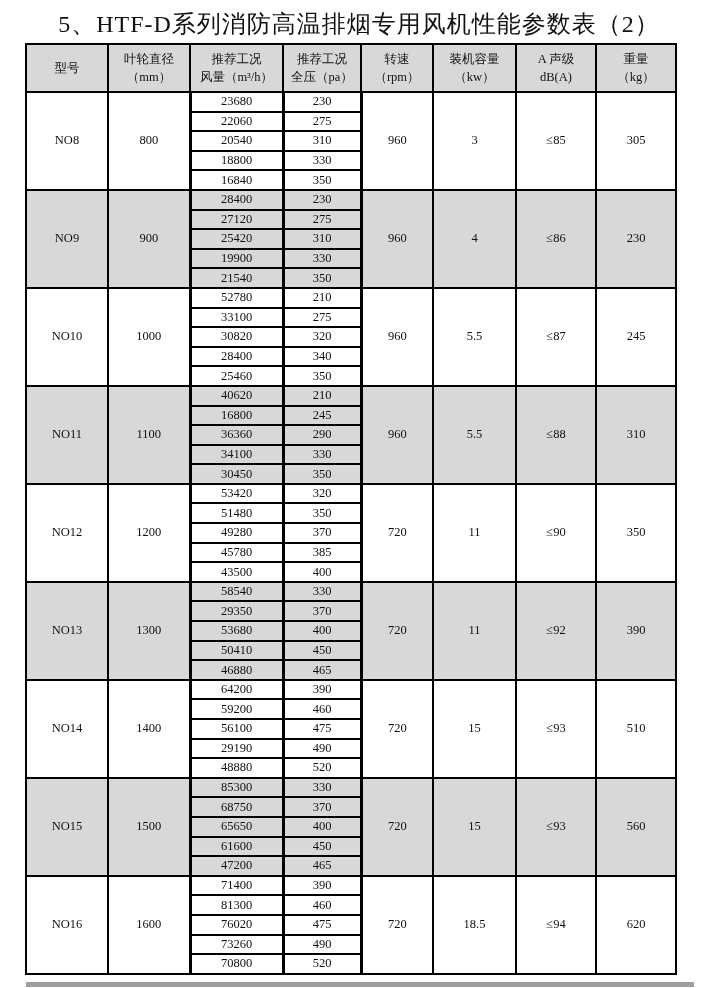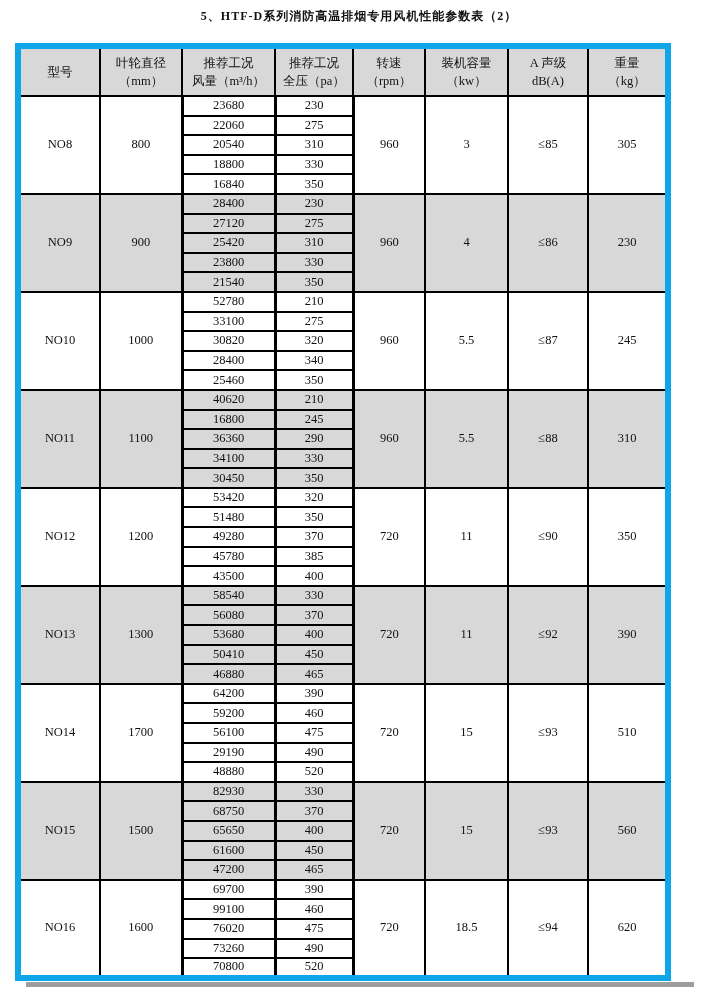--- a/index.html
+++ b/index.html
@@ -11,32 +11,32 @@
     font-family: "Liberation Serif", serif;
     color: #111111;
     overflow: hidden;
   }
   .title {
     position: absolute;
     top: 8px;
     left: 0;
     width: 100%;
     text-align: center;
-    font-weight: 700;
-    font-size: 12px;
+    font-weight: 400;
+    font-size: 24px;
     letter-spacing: 1px;
   }
   table.fan {
     position: absolute;
-    left: 15px;
+    left: 25px;
     top: 43px;
     width: 650px;
     border-collapse: collapse;
     table-layout: fixed;
-    border: 6px solid #0ea5e9;
+    border: 2px solid #0ea5e9;
   }
   .fan th, .fan td {
     border: 2px solid #000000;
     padding: 0;
     text-align: center;
     vertical-align: middle;
     font-size: 12.5px;
     overflow: hidden;
   }
   .fan th {
@@ -136,21 +136,21 @@
         </tr>
         <tr class="sub shaded">
           <td class="flow-cell">27120</td>
           <td class="pressure-cell">275</td>
         </tr>
         <tr class="sub shaded">
           <td class="flow-cell">25420</td>
           <td class="pressure-cell">310</td>
         </tr>
         <tr class="sub shaded">
-          <td class="flow-cell">23800</td>
+          <td class="flow-cell">19900</td>
           <td class="pressure-cell">330</td>
         </tr>
         <tr class="sub shaded">
           <td class="flow-cell">21540</td>
           <td class="pressure-cell">350</td>
         </tr>
         <tr class="sub">
           <td class="model-cell" rowspan="5">NO10</td>
           <td class="diameter-cell" rowspan="5">1000</td>
           <td class="flow-cell">52780</td>
@@ -232,38 +232,38 @@
           <td class="model-cell" rowspan="5">NO13</td>
           <td class="diameter-cell" rowspan="5">1300</td>
           <td class="flow-cell">58540</td>
           <td class="pressure-cell">330</td>
           <td class="rpm-cell" rowspan="5">720</td>
           <td class="power-cell" rowspan="5">11</td>
           <td class="noise-cell" rowspan="5">≤92</td>
           <td class="weight-cell" rowspan="5">390</td>
         </tr>
         <tr class="sub shaded">
-          <td class="flow-cell">56080</td>
+          <td class="flow-cell">29350</td>
           <td class="pressure-cell">370</td>
         </tr>
         <tr class="sub shaded">
           <td class="flow-cell">53680</td>
           <td class="pressure-cell">400</td>
         </tr>
         <tr class="sub shaded">
           <td class="flow-cell">50410</td>
           <td class="pressure-cell">450</td>
         </tr>
         <tr class="sub shaded">
           <td class="flow-cell">46880</td>
           <td class="pressure-cell">465</td>
         </tr>
         <tr class="sub">
           <td class="model-cell" rowspan="5">NO14</td>
-          <td class="diameter-cell" rowspan="5">1700</td>
+          <td class="diameter-cell" rowspan="5">1400</td>
           <td class="flow-cell">64200</td>
           <td class="pressure-cell">390</td>
           <td class="rpm-cell" rowspan="5">720</td>
           <td class="power-cell" rowspan="5">15</td>
           <td class="noise-cell" rowspan="5">≤93</td>
           <td class="weight-cell" rowspan="5">510</td>
         </tr>
         <tr class="sub">
           <td class="flow-cell">59200</td>
           <td class="pressure-cell">460</td>
@@ -276,21 +276,21 @@
           <td class="flow-cell">29190</td>
           <td class="pressure-cell">490</td>
         </tr>
         <tr class="sub">
           <td class="flow-cell">48880</td>
           <td class="pressure-cell">520</td>
         </tr>
         <tr class="sub shaded">
           <td class="model-cell" rowspan="5">NO15</td>
           <td class="diameter-cell" rowspan="5">1500</td>
-          <td class="flow-cell">82930</td>
+          <td class="flow-cell">85300</td>
           <td class="pressure-cell">330</td>
           <td class="rpm-cell" rowspan="5">720</td>
           <td class="power-cell" rowspan="5">15</td>
           <td class="noise-cell" rowspan="5">≤93</td>
           <td class="weight-cell" rowspan="5">560</td>
         </tr>
         <tr class="sub shaded">
           <td class="flow-cell">68750</td>
           <td class="pressure-cell">370</td>
         </tr>
@@ -302,29 +302,29 @@
           <td class="flow-cell">61600</td>
           <td class="pressure-cell">450</td>
         </tr>
         <tr class="sub shaded">
           <td class="flow-cell">47200</td>
           <td class="pressure-cell">465</td>
         </tr>
         <tr class="sub">
           <td class="model-cell" rowspan="5">NO16</td>
           <td class="diameter-cell" rowspan="5">1600</td>
-          <td class="flow-cell">69700</td>
+          <td class="flow-cell">71400</td>
           <td class="pressure-cell">390</td>
           <td class="rpm-cell" rowspan="5">720</td>
           <td class="power-cell" rowspan="5">18.5</td>
           <td class="noise-cell" rowspan="5">≤94</td>
           <td class="weight-cell" rowspan="5">620</td>
         </tr>
         <tr class="sub">
-          <td class="flow-cell">99100</td>
+          <td class="flow-cell">81300</td>
           <td class="pressure-cell">460</td>
         </tr>
         <tr class="sub">
           <td class="flow-cell">76020</td>
           <td class="pressure-cell">475</td>
         </tr>
         <tr class="sub">
           <td class="flow-cell">73260</td>
           <td class="pressure-cell">490</td>
         </tr>

